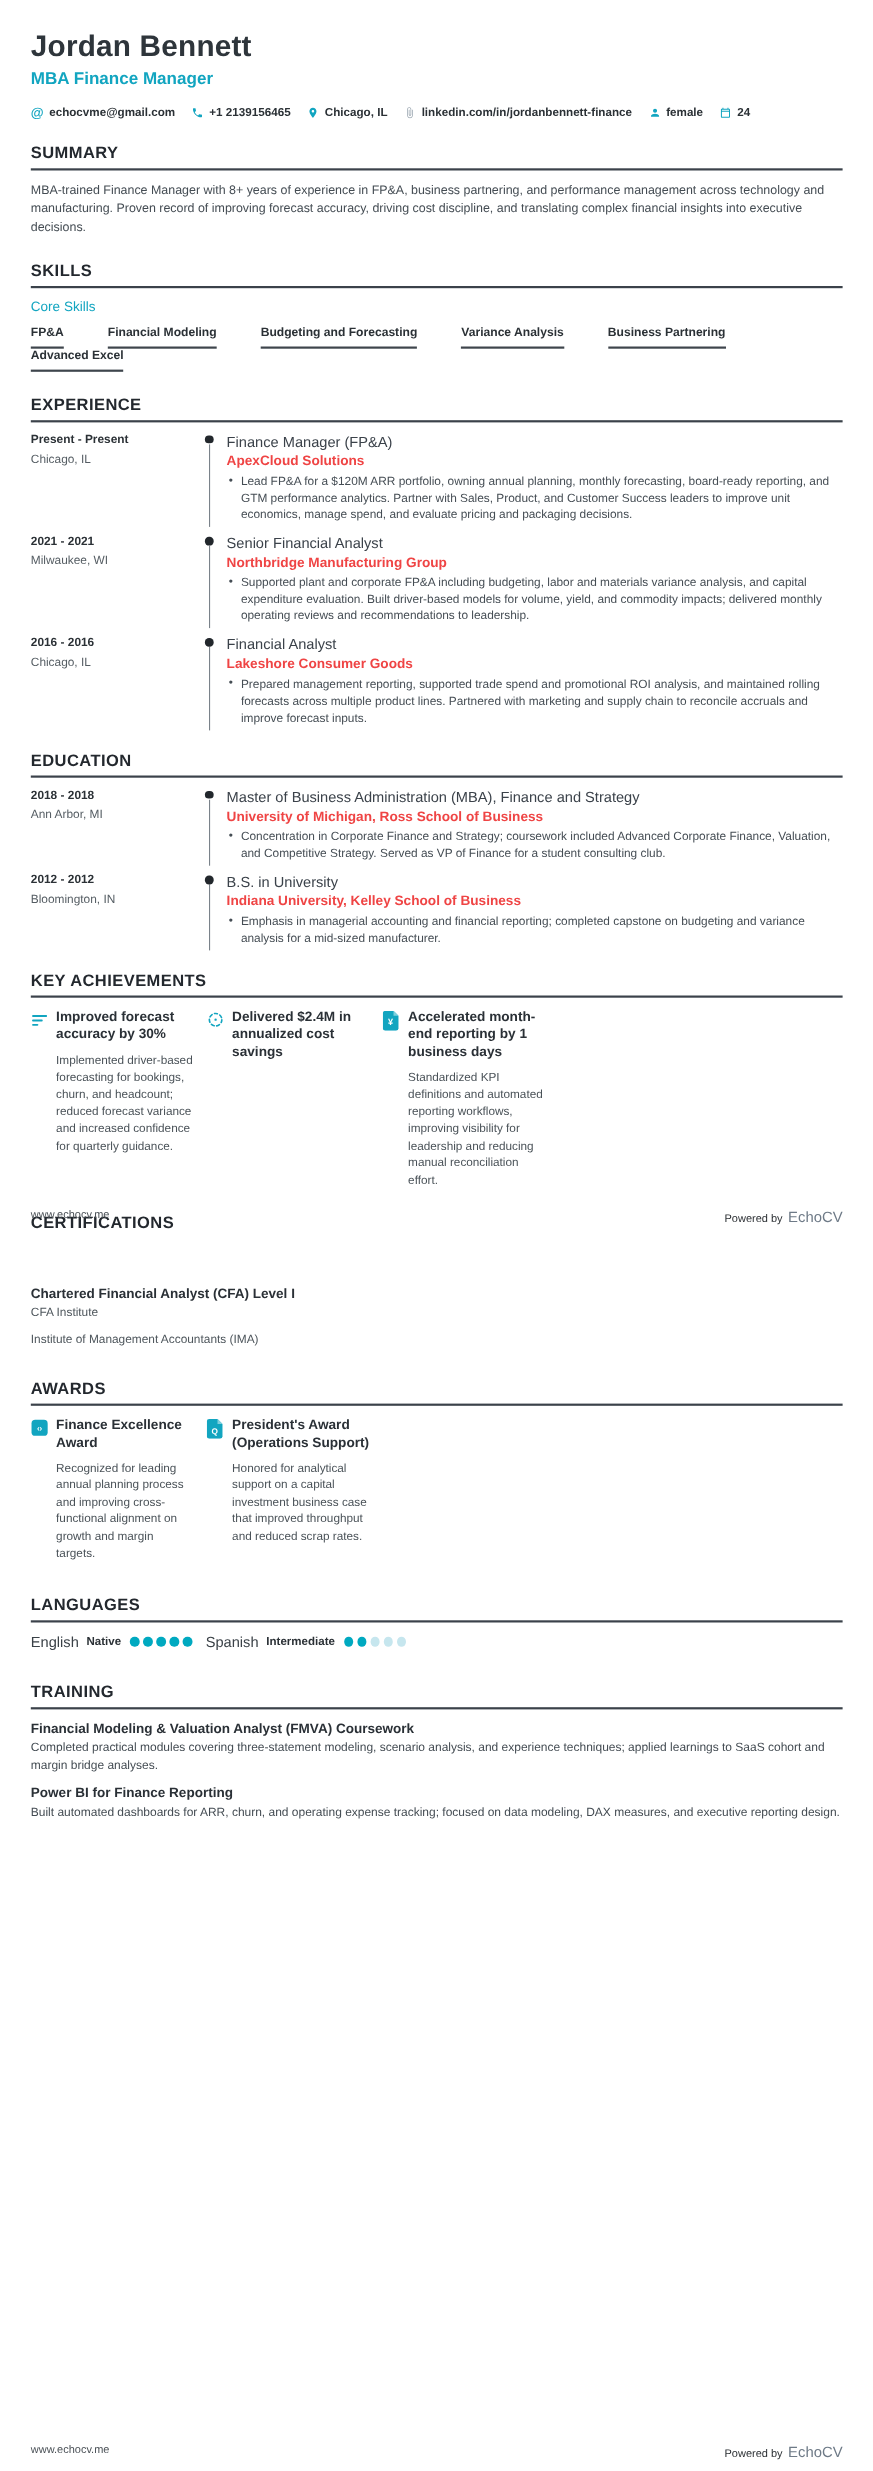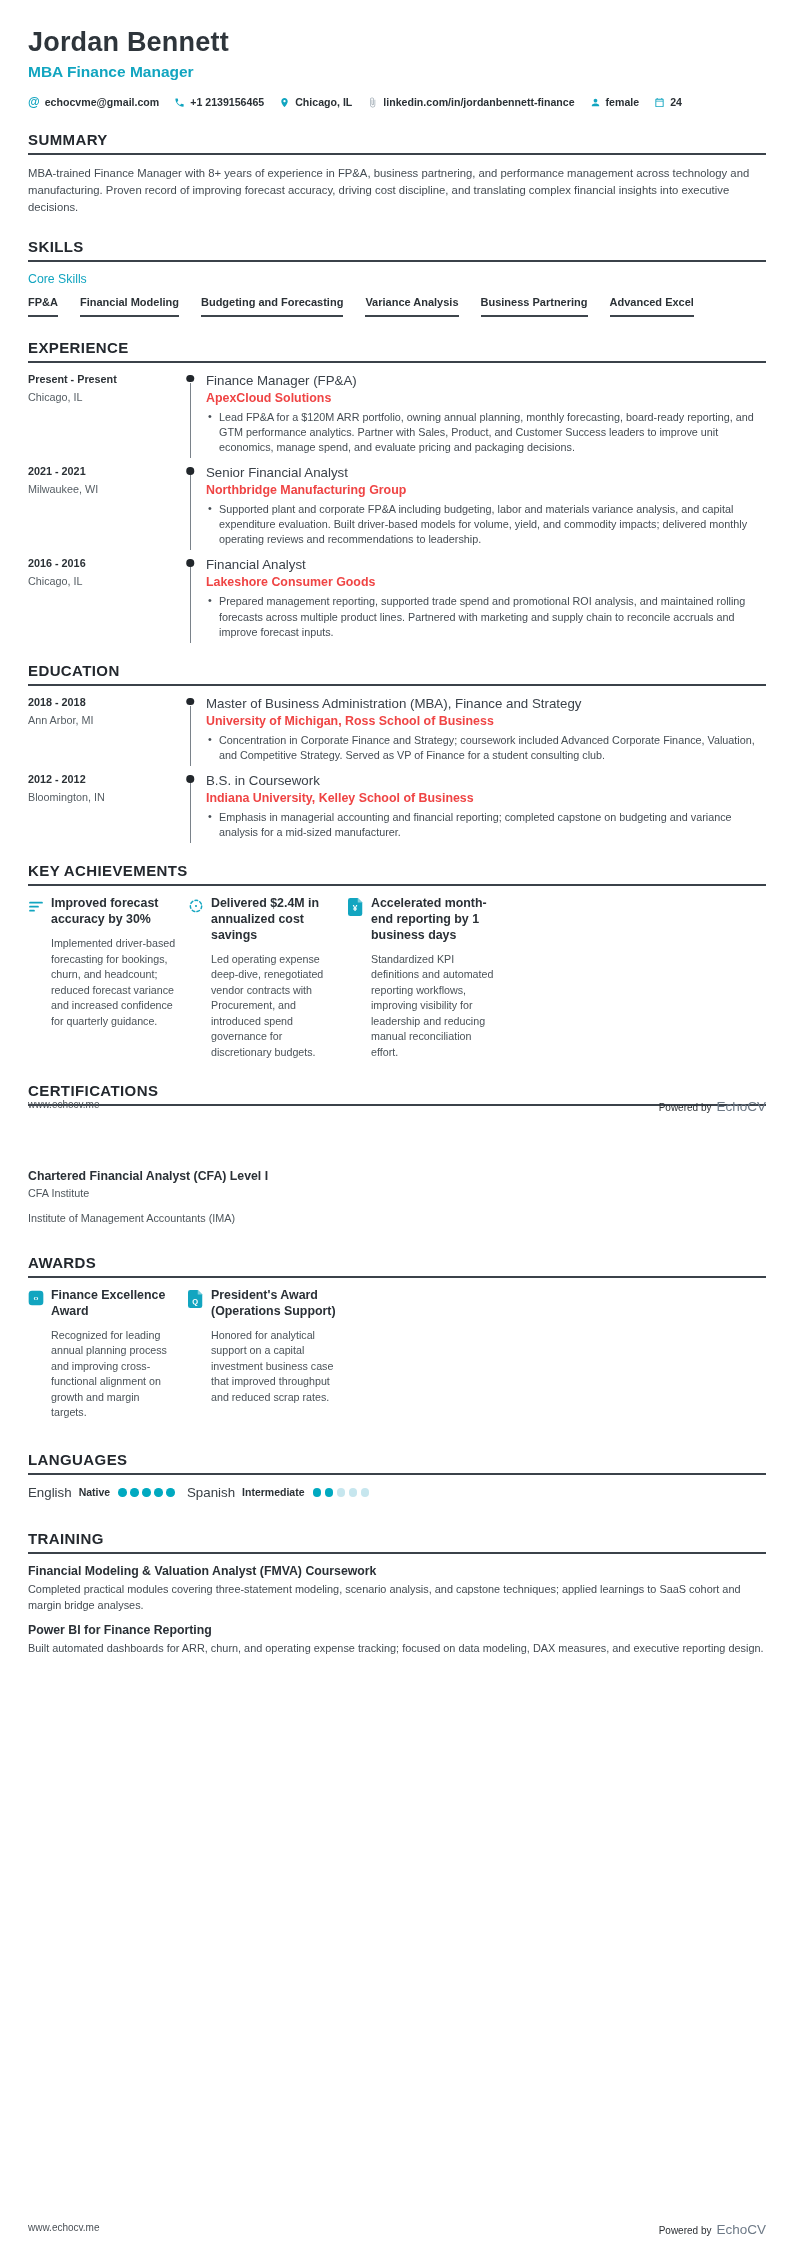--- a/index.html
+++ b/index.html
@@ -17,21 +17,21 @@
   .contact svg { display:block; }
   .at-glyph { color:#12a5c0; font-size:12px; font-weight:700; }
 
   
   .sec { margin-top:22px; }
   .sec-h { font-size:15px; font-weight:700; color:#23282e; letter-spacing:.4px; padding-bottom:5px; border-bottom:2.5px solid #3b424a; margin-bottom:10px; }
   .summary-text { font-size:11.3px; line-height:1.5; color:#444c53; }
 
   
   .skill-group { font-size:12.3px; color:#12a5c0; margin-bottom:10px; }
-  .skills-row { display:flex; flex-wrap:wrap; gap:0 22px; }
+  .skills-row { display:flex; flex-wrap:wrap; gap:0 40px; }
   .skill { font-size:11px; font-weight:700; color:#2b3136; border-bottom:2px solid #3e454c; padding-bottom:7px; }
 
   
   .xentry { display:flex; margin-bottom:10px; }
   .xleft { width:148px; flex-shrink:0; }
   .xdates { font-size:10.8px; font-weight:700; color:#2b3136; }
   .xloc { font-size:10.8px; color:#555d63; margin-top:6px; }
   .xtl { width:30px; flex-shrink:0; position:relative; }
   .xtl::before { content:""; position:absolute; left:13.5px; top:10px; bottom:-3px; width:1.5px; background:#7a828a; }
   .xtl::after { content:""; position:absolute; left:14px; top:2px; width:7.5px; height:7.5px; border-radius:50%; background:#22272c; transform:translateX(-50%); }
@@ -220,21 +220,21 @@
         </div>
       </div>
 
       <div class="xentry">
         <div class="xleft">
           <div class="xdates">2012 - 2012</div>
           <div class="xloc">Bloomington, IN</div>
         </div>
         <div class="xtl"></div>
         <div class="xbody">
-          <div class="xtitle">B.S. in Coursework</div>
+          <div class="xtitle">B.S. in University</div>
           <div class="xcompany">Indiana University, Kelley School of Business</div>
           <div class="xbullets">
             <div class="bullet">Emphasis in managerial accounting and financial reporting; completed capstone on budgeting and variance analysis for a mid-sized manufacturer.</div>
           </div>
         </div>
       </div>
     </div>
 
     <div class="sec">
       <div class="sec-h">KEY ACHIEVEMENTS</div>
@@ -256,21 +256,20 @@
 
         <div class="card">
           <div class="card-icon">
             <svg width="16" height="16" viewBox="0 0 24 24" fill="none" stroke="#12a5c0" stroke-width="2.2" stroke-linecap="round">
                 <circle cx="12" cy="12" r="8.5" stroke-dasharray="4 3.5"></circle>
                 <circle cx="12" cy="12" r="1.6" fill="#12a5c0" stroke="none"></circle>
               </svg>
           </div>
           <div>
             <div class="card-title">Delivered $2.4M in annualized cost savings</div>
-            <div class="card-body">Led operating expense deep-dive, renegotiated vendor contracts with Procurement, and introduced spend governance for discretionary budgets.</div>
           </div>
         </div>
 
         <div class="card">
           <div class="card-icon">
             <svg width="15" height="18" viewBox="0 0 20 24">
                 <path d="M3 0h10l6 6v15a3 3 0 0 1-3 3H3a3 3 0 0 1-3-3V3a3 3 0 0 1 3-3z" fill="#12a5c0"></path>
                 <path d="M13 0l6 6h-6z" fill="#7fd0de"></path>
                 <text x="9.5" y="17.5" text-anchor="middle" font-size="11" font-weight="bold" fill="#ffffff">¥</text>
               </svg>
@@ -368,21 +367,21 @@
               <span class="dot"></span>
             </span>
         </div>
       </div>
     </div>
 
     <div class="sec" style="margin-top:30px;">
       <div class="sec-h">TRAINING</div>
       <div class="train-item">
         <div class="train-title">Financial Modeling &amp; Valuation Analyst (FMVA) Coursework</div>
-        <div class="train-body">Completed practical modules covering three-statement modeling, scenario analysis, and capstone techniques; applied learnings to SaaS cohort and margin bridge analyses.</div>
+        <div class="train-body">Completed practical modules covering three-statement modeling, scenario analysis, and experience techniques; applied learnings to SaaS cohort and margin bridge analyses.</div>
       </div>
       <div class="train-item">
         <div class="train-title">Power BI for Finance Reporting</div>
         <div class="train-body">Built automated dashboards for ARR, churn, and operating expense tracking; focused on data modeling, DAX measures, and executive reporting design.</div>
       </div>
     </div>
 
     <div class="page-footer">
       <span class="site">www.echocv.me</span>
       <span class="powered">

